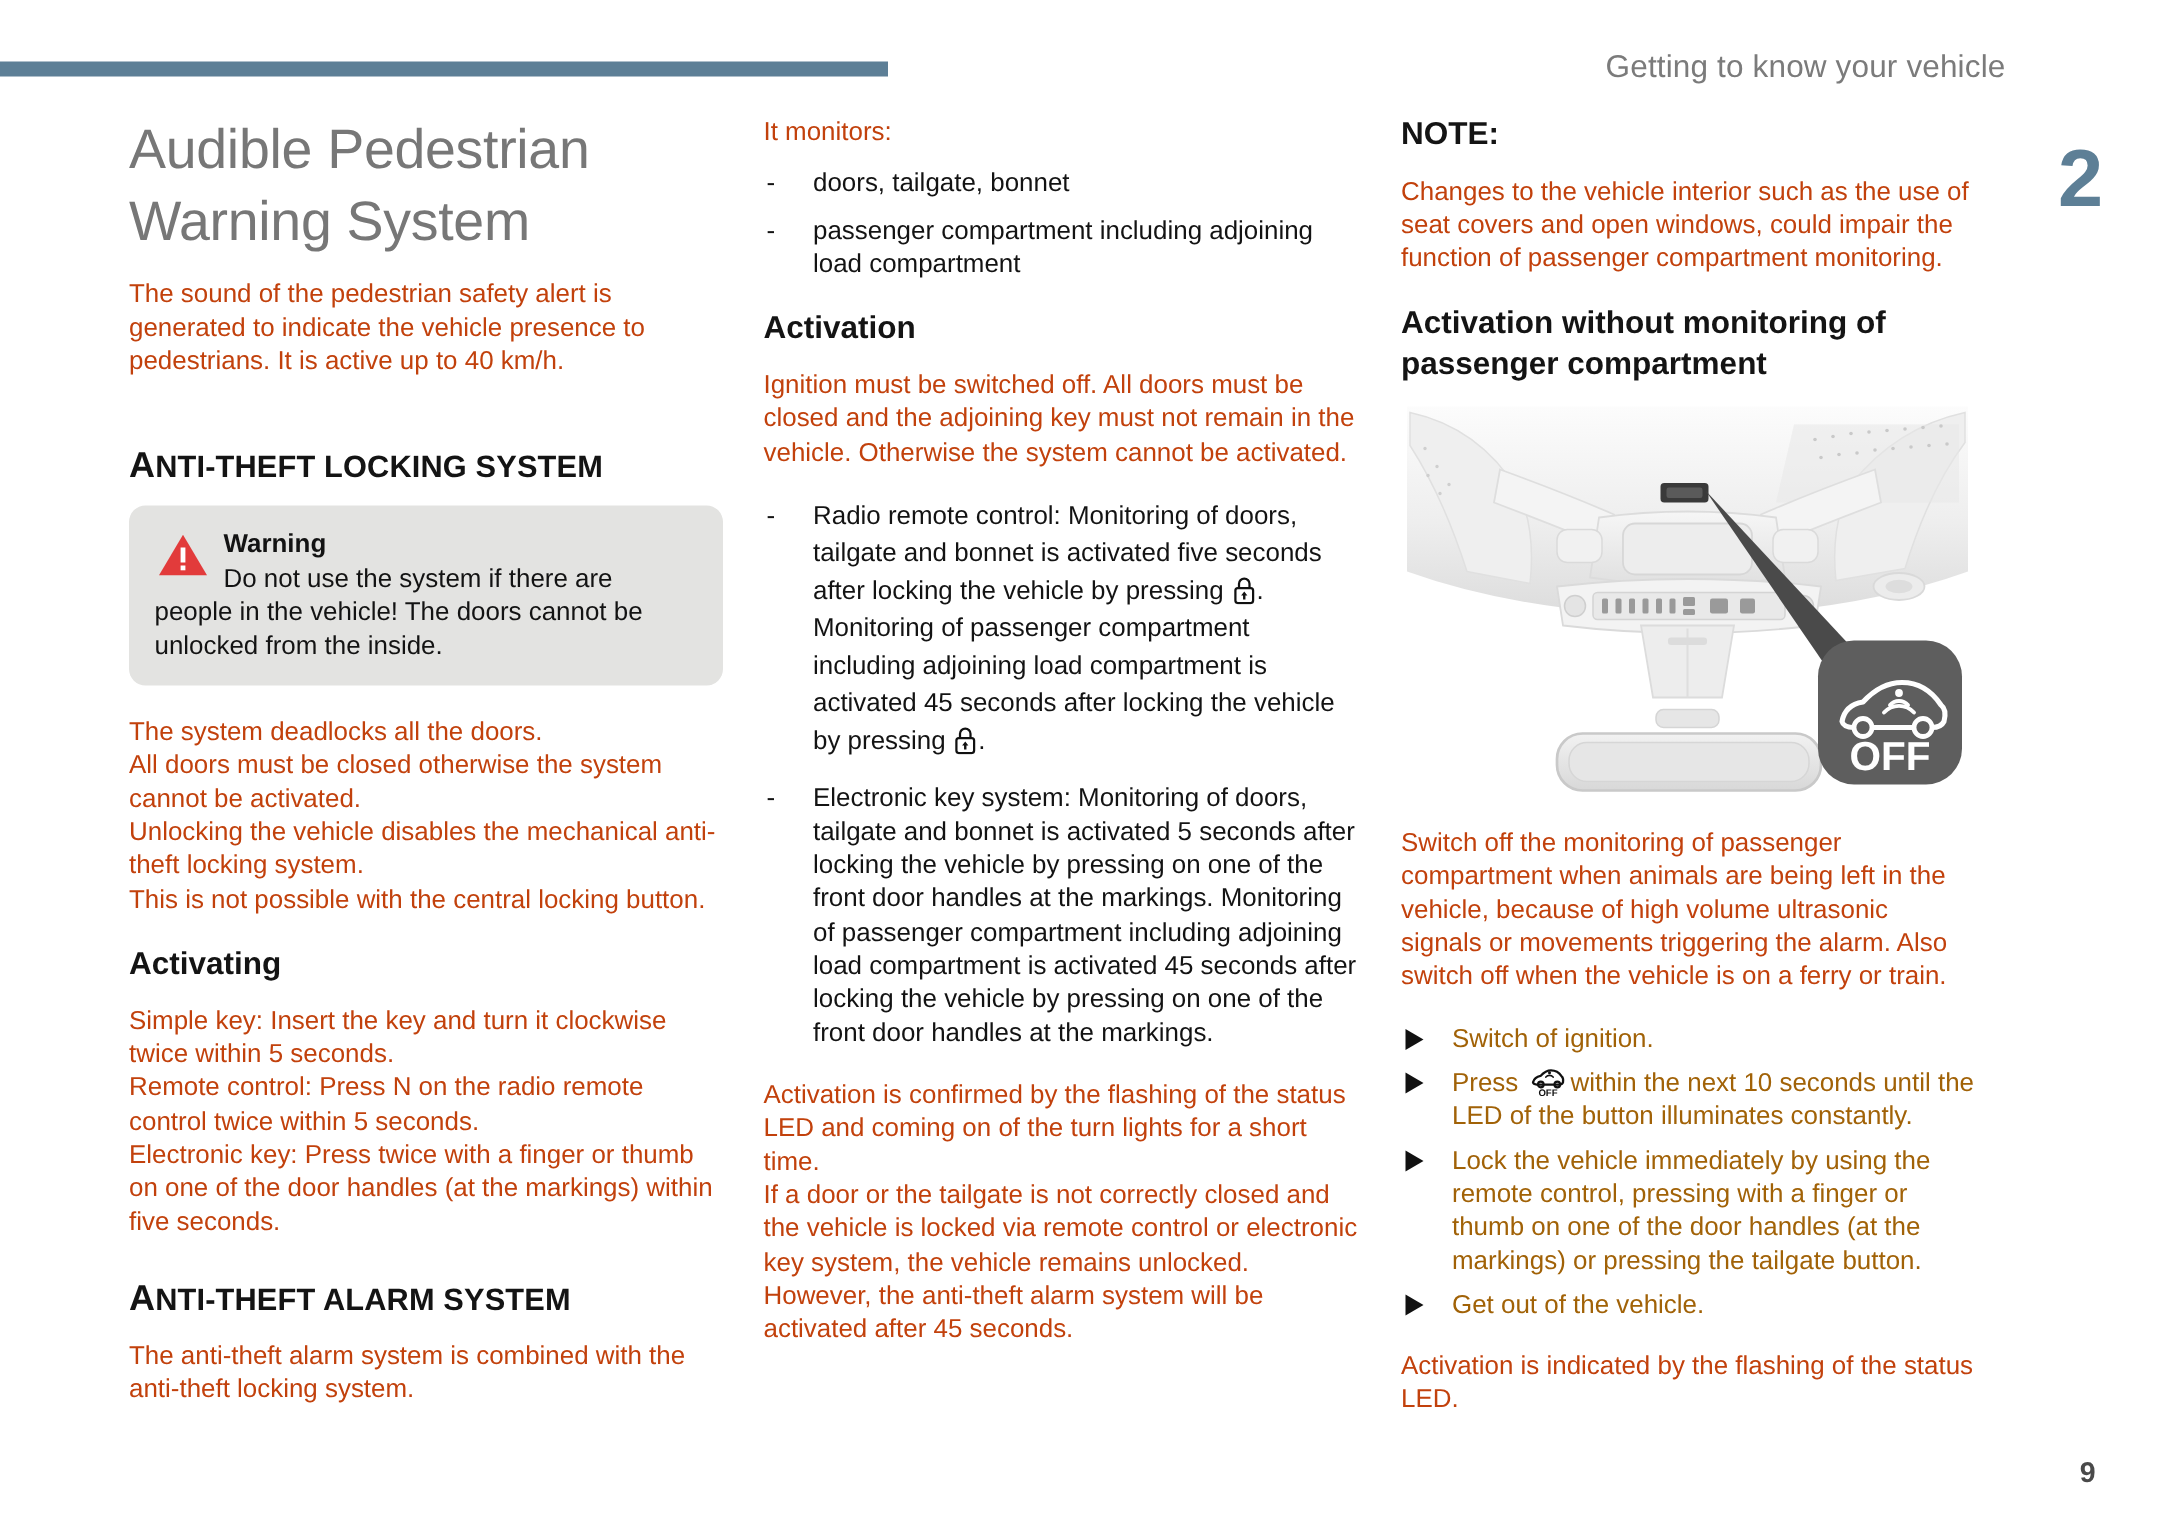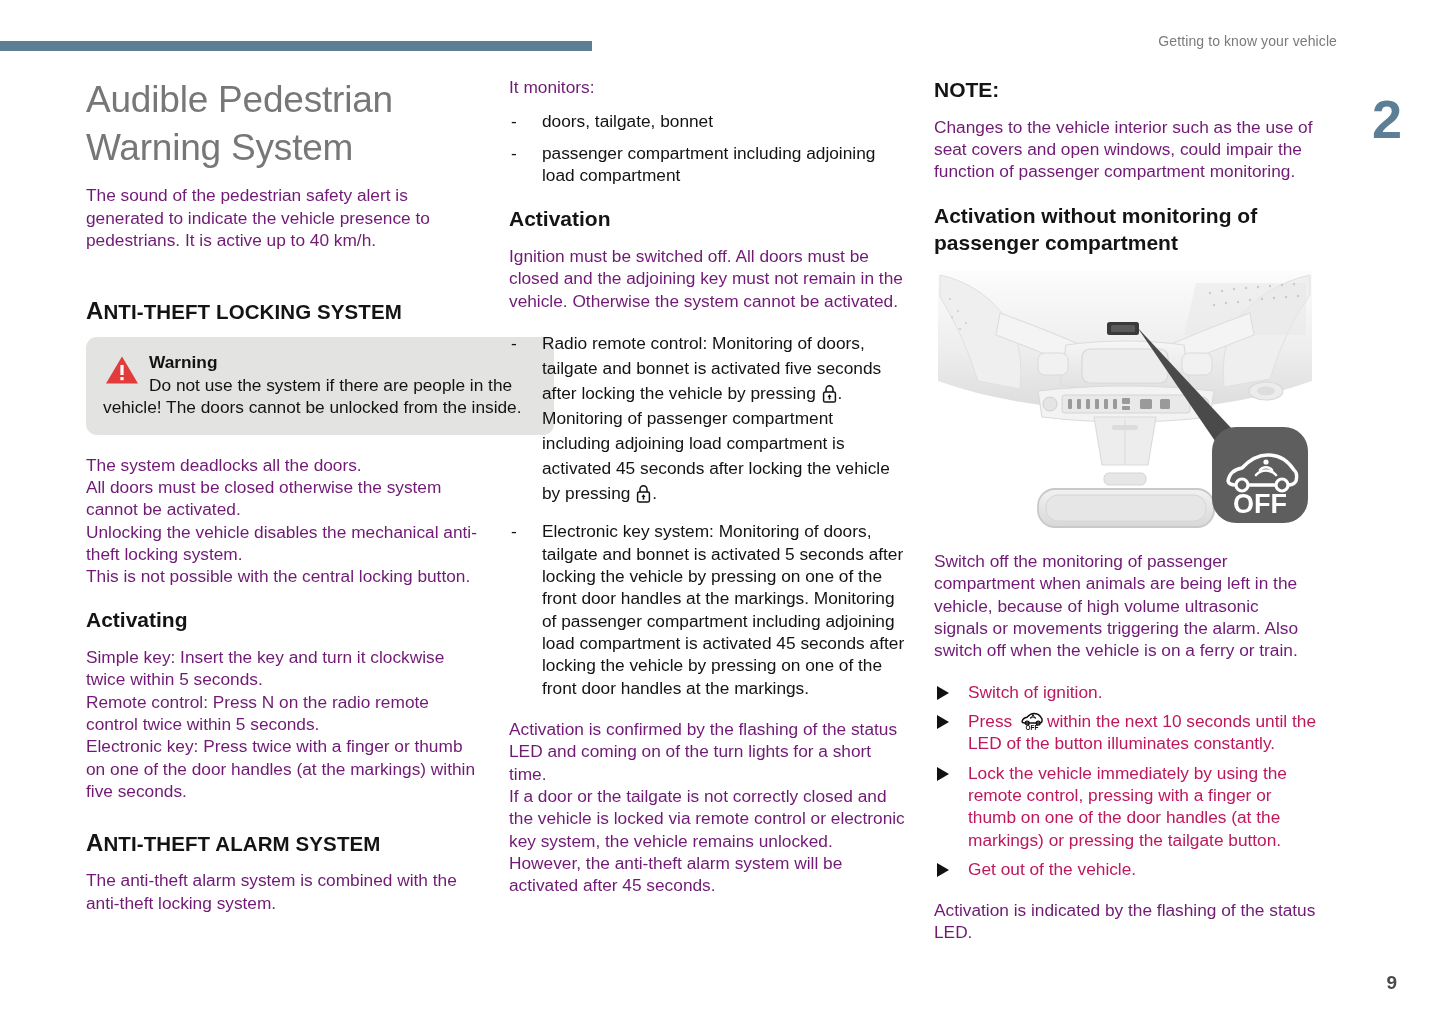--- a/index.html
+++ b/index.html
@@ -22,21 +22,21 @@
     left: 0;
     top: 41px;
     width: 592px;
     height: 10px;
     background: #5d7f96;
   }
   .header-title {
     position: absolute;
     right: 108px;
     top: 33px;
-    font-size: 14px;
+    font-size: 21px;
     color: #7b7b7b;
     letter-spacing: .1px;
     white-space: nowrap;
   }
   .chapter-number {
     position: absolute;
     right: 43px;
     top: 92px;
     font-size: 54px;
     font-weight: bold;
@@ -97,33 +97,33 @@
     margin: 0;
     font-size: 21px;
     font-weight: bold;
     color: #141414;
     line-height: 1.32;
   }
   p.body {
     margin: 0;
     font-size: 17.3px;
     line-height: 1.29;
-    color: #701a75;
+    color: #c2410c;
   }
   .sp-s  { height: 12px; }
   .sp-m  { height: 19px; }
   .sp-l  { height: 27px; }
 
   
   .warning-box {
     background: #e3e3e1;
     border-radius: 11px;
     padding: 14px 17px 16px 17px;
     box-sizing: border-box;
-    width: 468px;
+    width: 396px;
   }
   .warning-box .wtext {
     font-size: 17.3px;
     line-height: 1.30;
     color: #131313;
     text-indent: 0;
   }
   .warn-icon {
     float: left;
     width: 34px;
@@ -157,21 +157,21 @@
     margin: 0;
     padding: 0;
     list-style: none;
   }
   ul.arrowlist li {
     position: relative;
     padding-left: 34px;
     font-size: 17.3px;
     line-height: 1.29;
     margin-bottom: 7px;
-    color: #be185d;
+    color: #a16207;
   }
   ul.arrowlist li:last-child { margin-bottom: 0; }
   .arrow-icon {
     position: absolute;
     left: 1px;
     top: 4px;
     width: 16px;
     height: 16px;
   }
 

